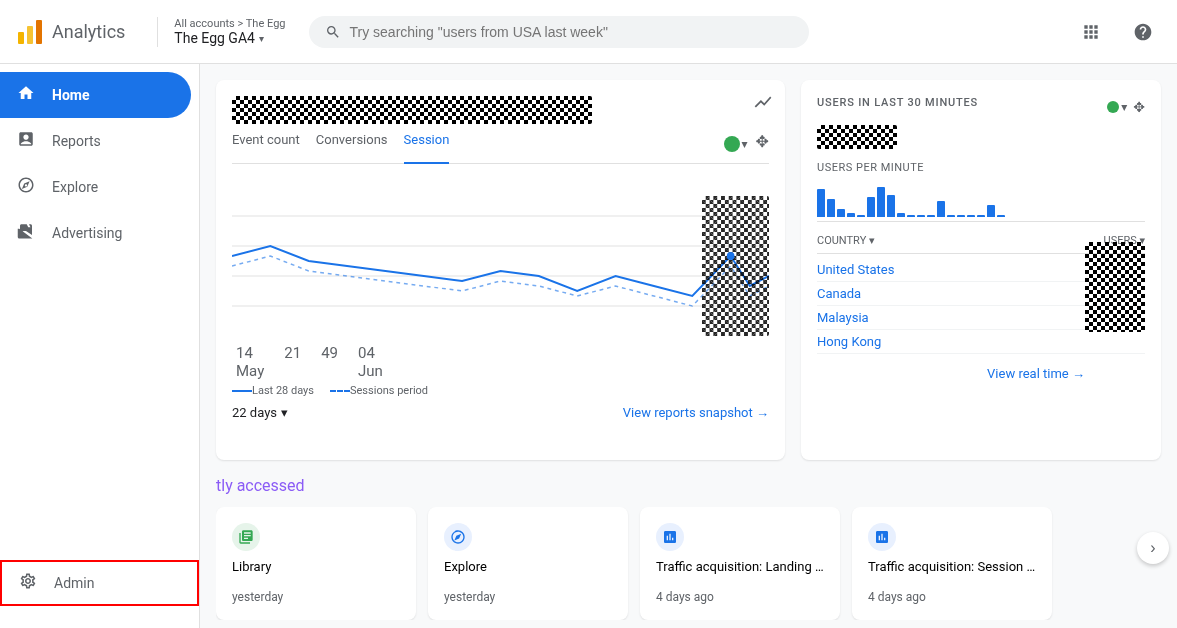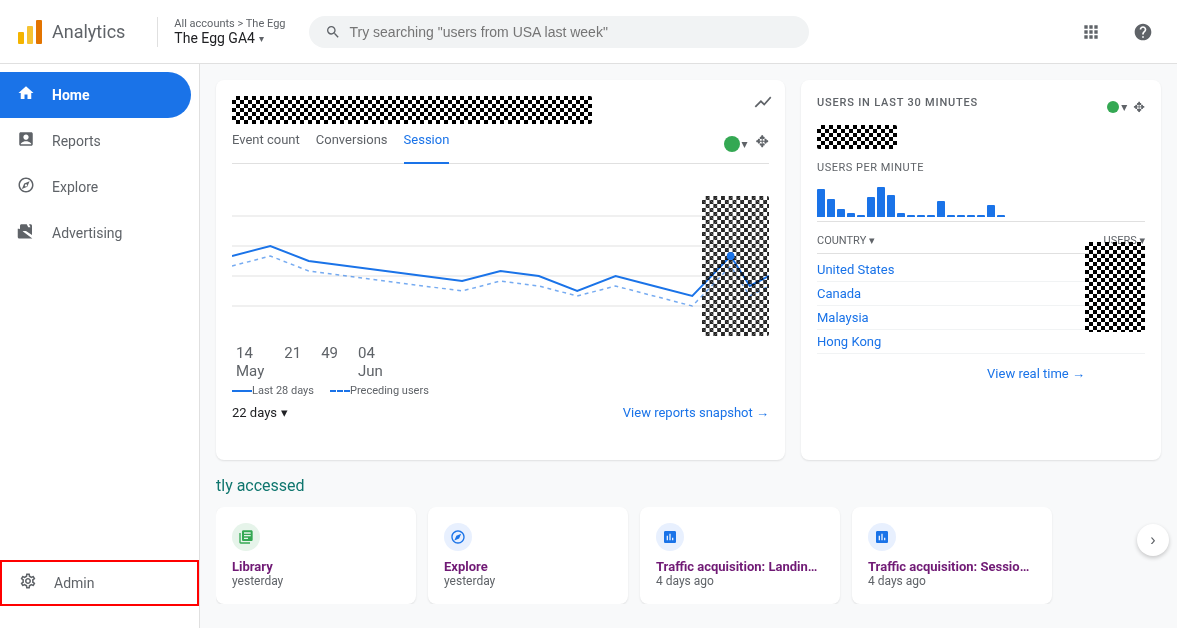--- a/index.html
+++ b/index.html
@@ -378,44 +378,44 @@
 
     .country-name {
       color: #1a73e8;
       cursor: pointer;
       font-size: 13px;
     }
 
     
     .section-title {
       font-size: 16px;
-      color: #0f766e;
+      color: #8b5cf6;
       margin-bottom: 12px;
     }
 
     .recent-cards {
       display: flex;
       gap: 12px;
       overflow: hidden;
     }
 
     .recent-card {
       background: #fff;
       border-radius: 8px;
       padding: 16px;
       width: 200px;
       flex-shrink: 0;
       box-shadow: 0 1px 2px rgba(0,0,0,0.1);
     }
 
     .recent-card-title {
       font-size: 13px;
-      color: #701a75;
-      margin-bottom: 0;
-      font-weight: 700;
+      color: #000000;
+      margin-bottom: 16px;
+      font-weight: 400;
       white-space: nowrap;
       overflow: hidden;
       text-overflow: ellipsis;
     }
 
     .recent-card-subtitle {
       font-size: 12px;
       color: #5f6368;
     }
 
@@ -616,21 +616,21 @@
           <span></span>
         </div>
 
         <div class="chart-legend">
           <div class="legend-item">
             <div class="legend-line"></div>
             <span>Last 28 days</span>
           </div>
           <div class="legend-item">
             <div class="legend-line dashed"></div>
-            <span>Preceding users</span>
+            <span>Sessions period</span>
           </div>
         </div>
 
         <div class="card-footer">
           <div class="period-selector">
             <span>22 days</span>
             <span>▾</span>
           </div>
           <a class="view-link">View reports snapshot →</a>
         </div>

